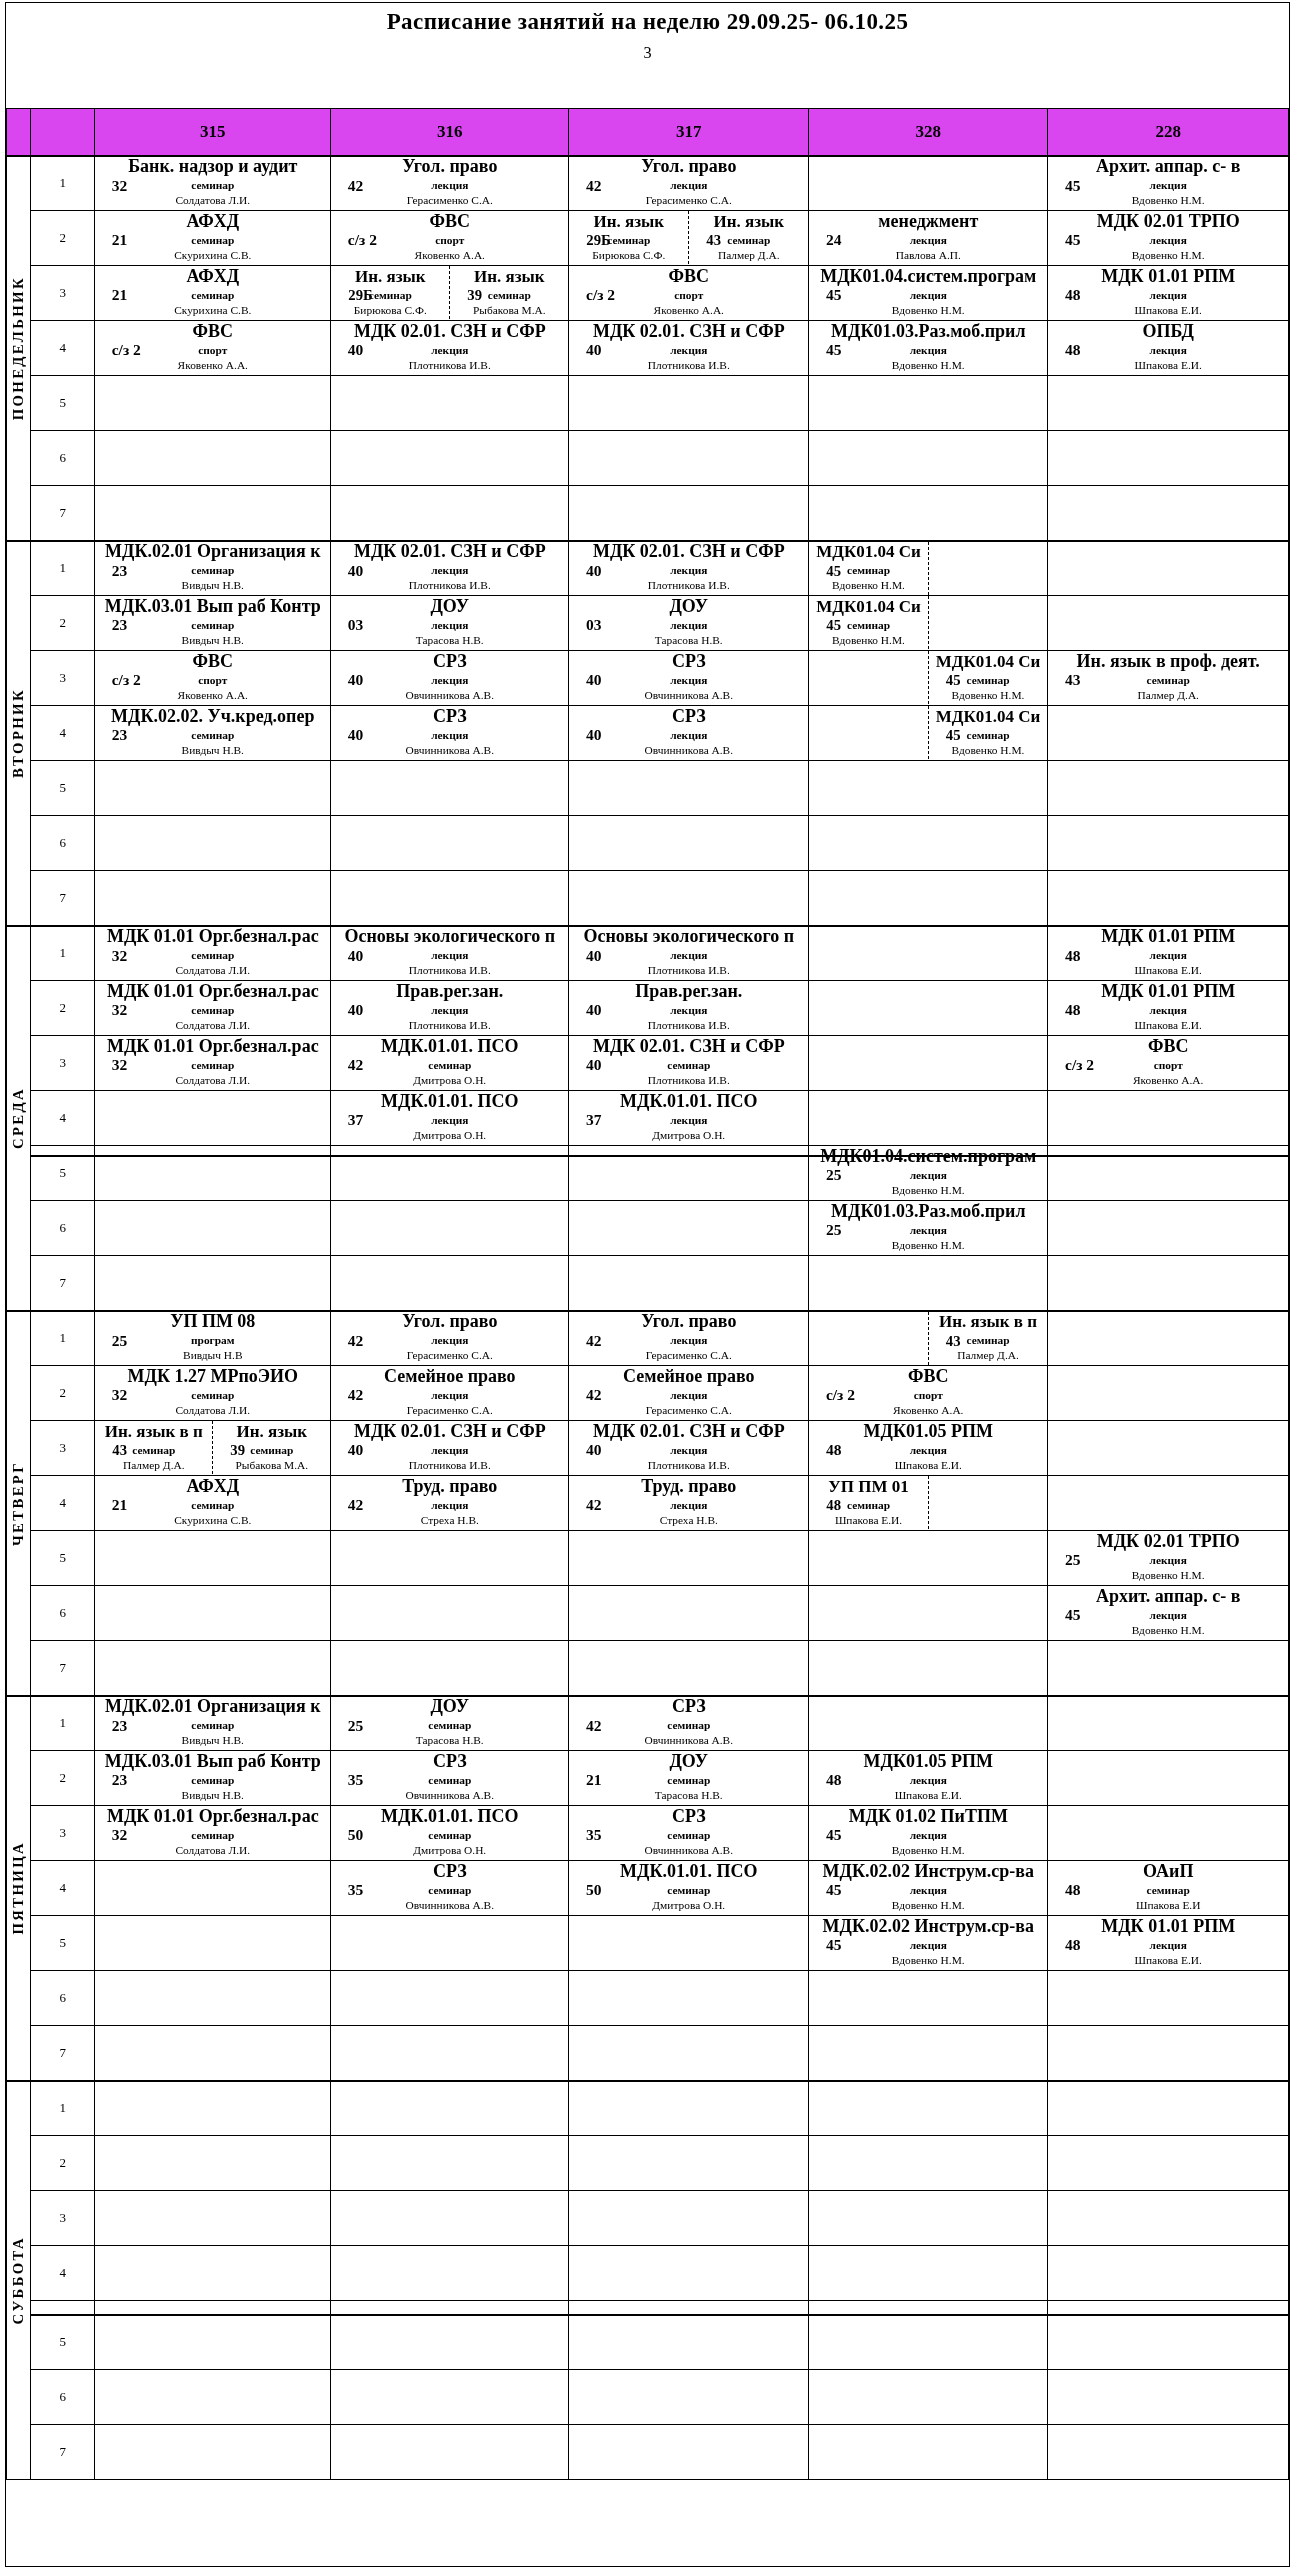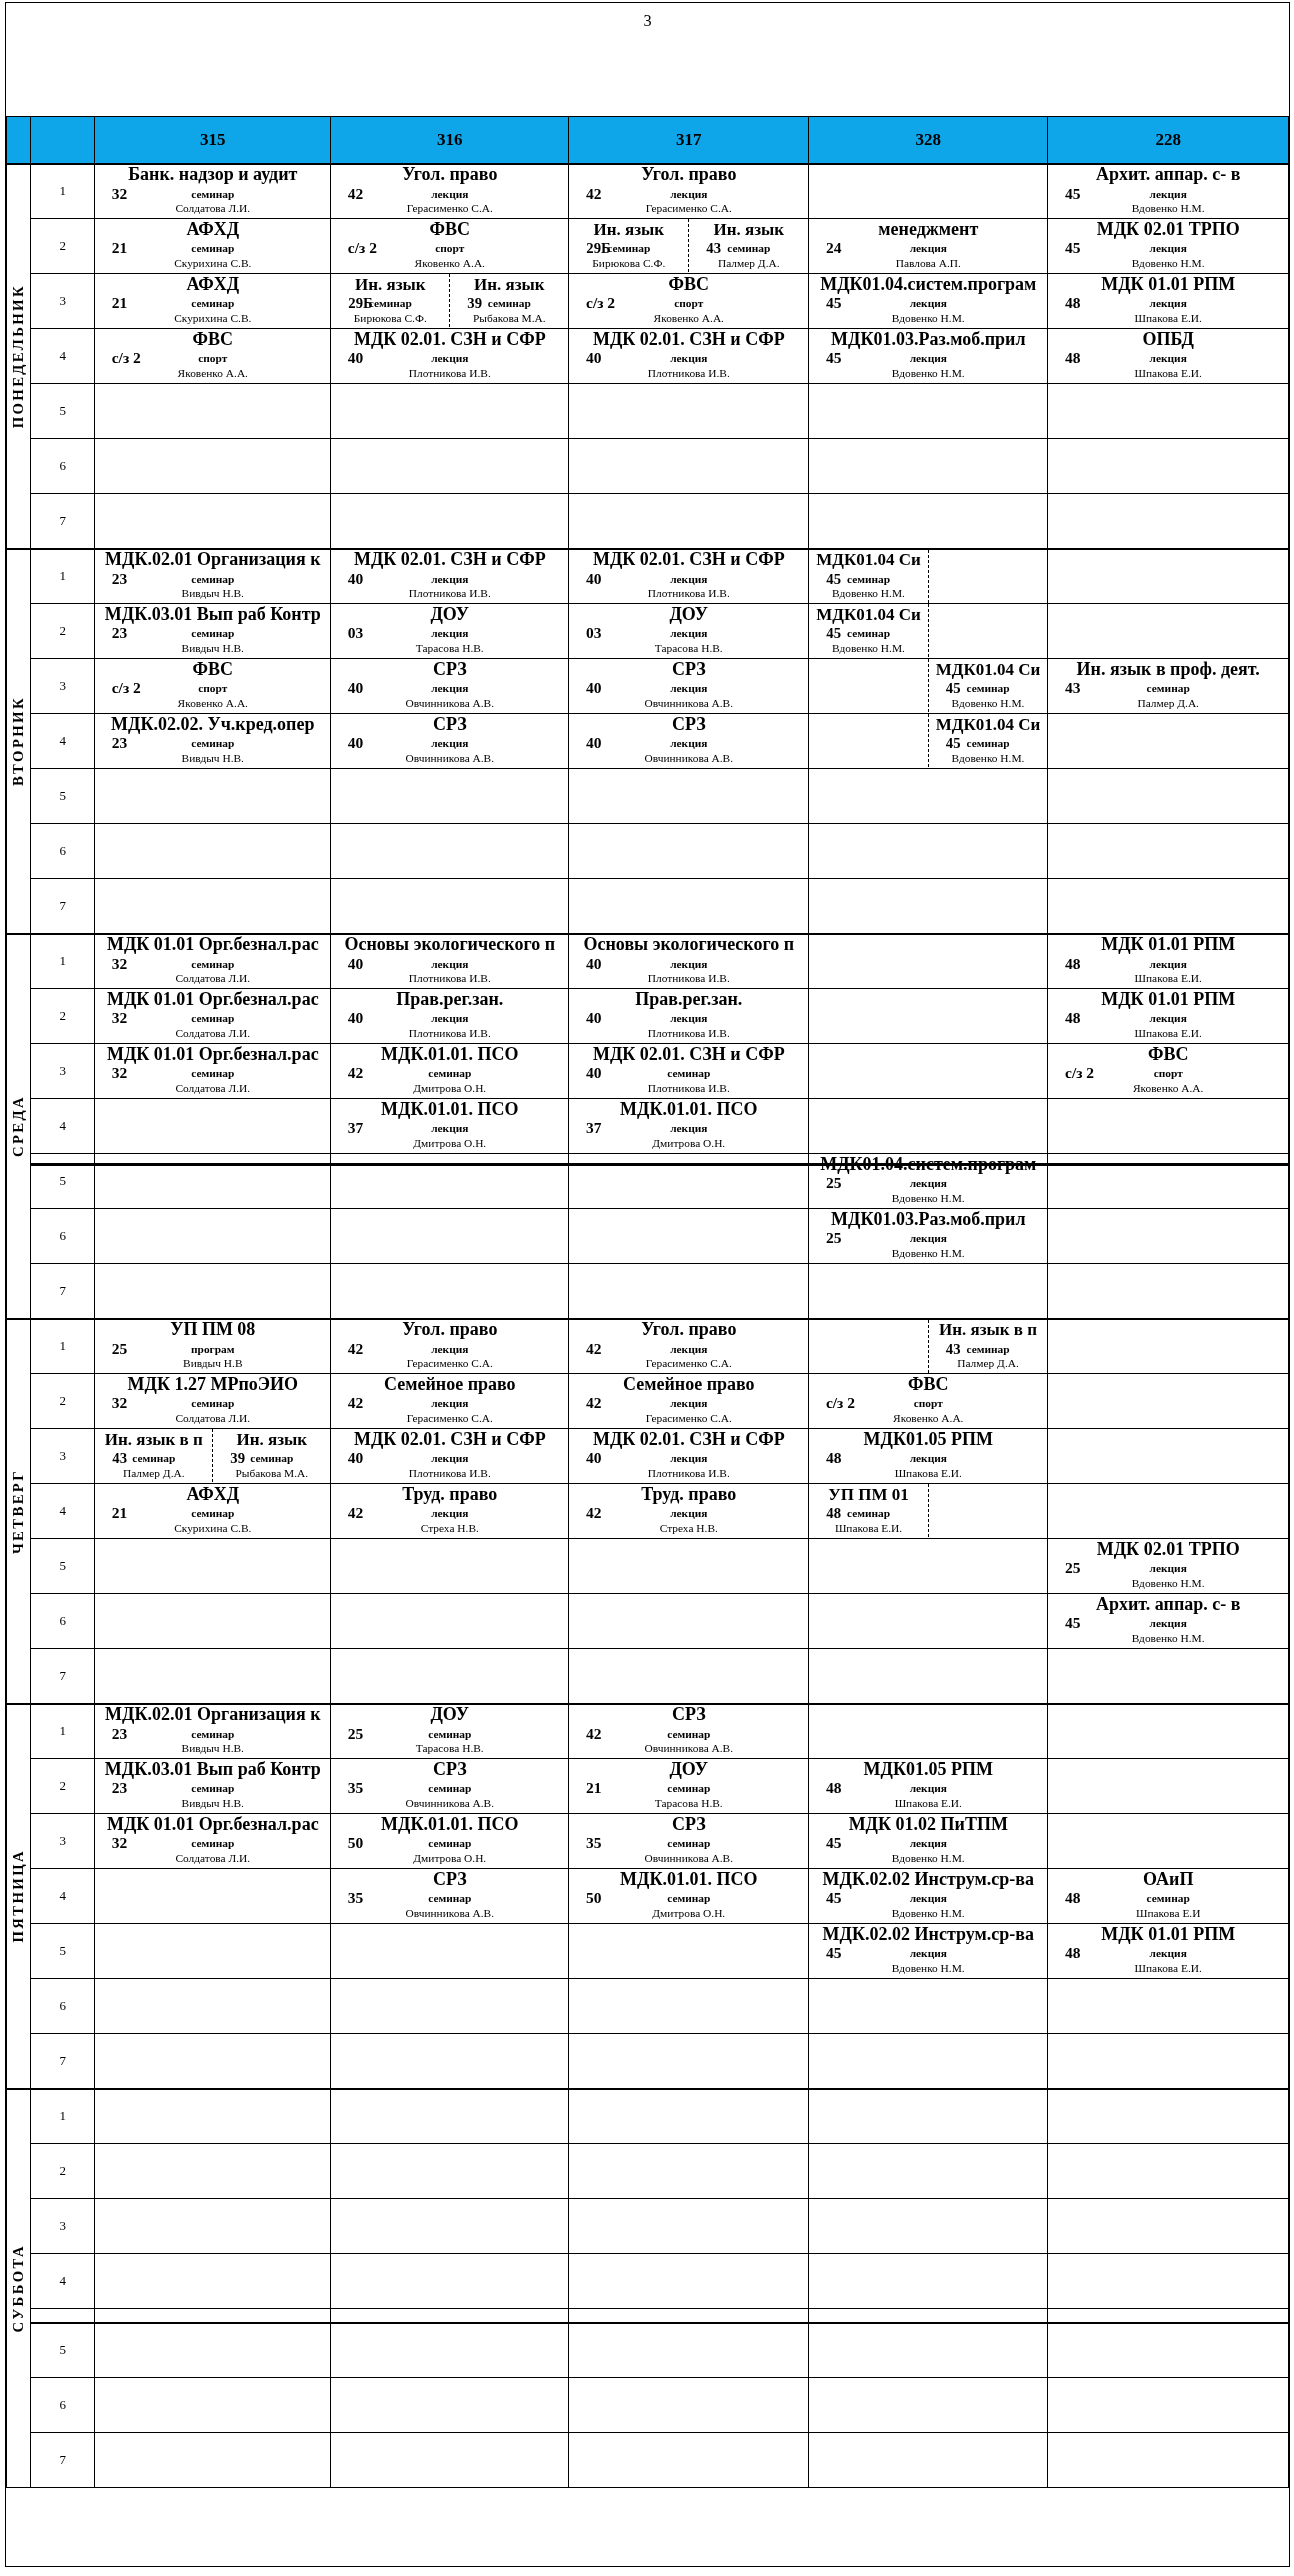--- a/index.html
+++ b/index.html
@@ -8,21 +8,21 @@
 
   
   .hdr{height:105px;position:relative;}
   .hdr-title{text-align:center;font-size:23px;font-weight:bold;padding-top:6.5px;letter-spacing:0.4px;}
   .hdr-page{text-align:center;font-size:16.3px;margin-top:8.1px;}
   .hdr-author{font-size:14px;margin-top:9.8px;padding-left:756px;}
 
   
   table.sched{border-collapse:collapse;width:100%;table-layout:fixed;border:1.6px solid #000;}
   .sched th,.sched td{border:0.8px solid #000;padding:0;vertical-align:top;}
-  .sched thead th{height:46px;font-size:17px;font-weight:bold;vertical-align:middle;border-bottom:2.4px solid #000;background:#0ea5e9;}
+  .sched thead th{height:46px;font-size:17px;font-weight:bold;vertical-align:middle;border-bottom:2.4px solid #000;background:#d946ef;}
   tr.lesson-row{height:55px;}
   tr.day-start td{border-top:2.4px solid #000;}
   tr.gap-row{height:14px;}
   tr.gap-row td{border-bottom:2.4px solid #000;}
 
   td.day-cell{vertical-align:middle;text-align:center;}
   .day-label{writing-mode:vertical-rl;transform:rotate(180deg);font-weight:bold;font-size:14.7px;letter-spacing:2.4px;margin:0 auto;white-space:nowrap;}
   td.period-cell{vertical-align:middle;text-align:center;font-size:13px;}
 
   .cell{position:relative;height:53px;display:flex;flex-direction:column;justify-content:space-between;padding:0.8px 1.6px 2.4px 1.6px;box-sizing:border-box;overflow:hidden;}
@@ -42,20 +42,21 @@
 
   
   .footer-box{height:73px;}
 </style>
 </head>
 <body>
 
 <div class="page">
 
   <div class="hdr">
+    <div class="hdr-title">Расписание занятий на неделю 29.09.25- 06.10.25</div>
     <div class="hdr-page">3</div>
   </div>
 
   <table class="sched">
     <colgroup>
       <col style="width:24.4px">
         <col style="width:64px">
       <col style="width:236px">
         <col style="width:238px">
         <col style="width:240px">

